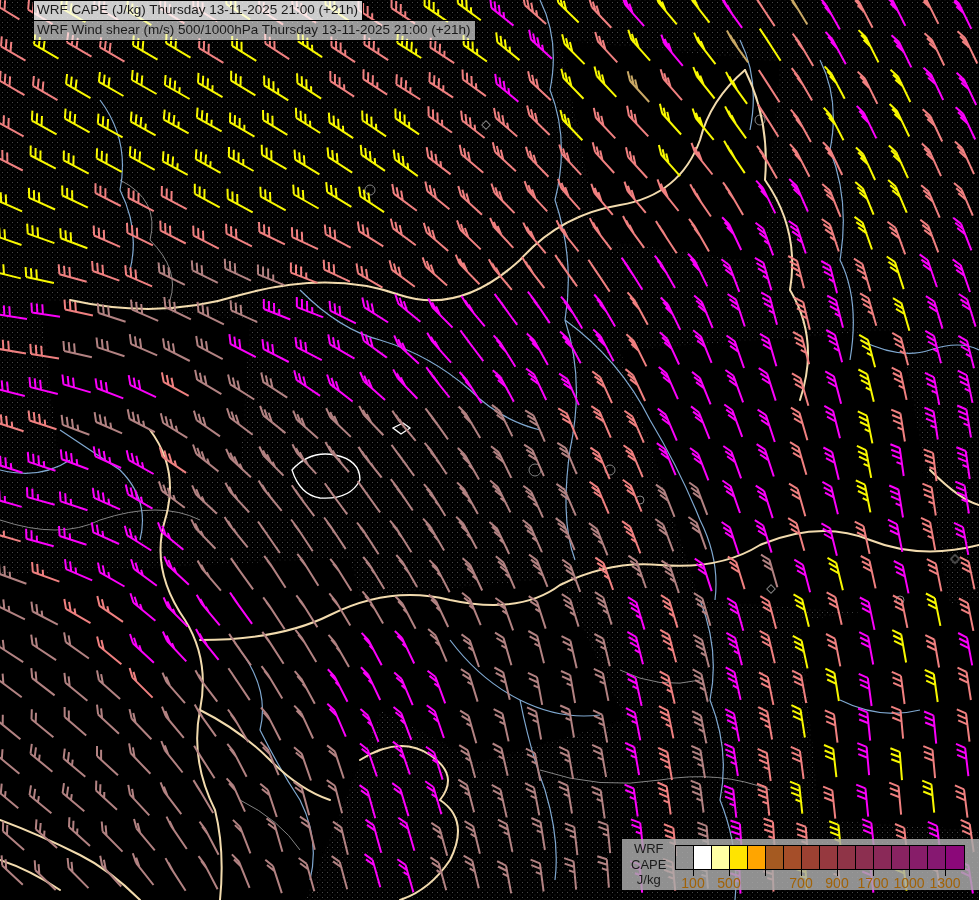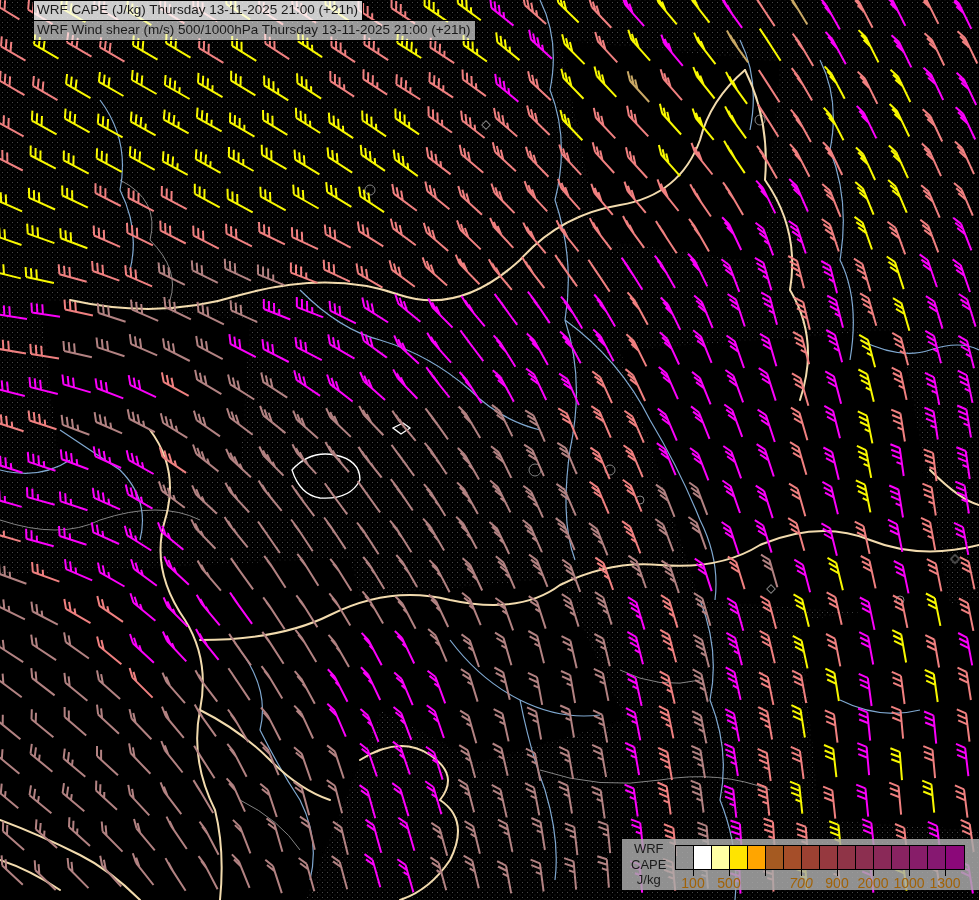--- a/index.html
+++ b/index.html
@@ -865,25 +865,25 @@
         <div class="legend-cell" style="background: rgb(139, 8, 121);"></div>
       </div>
     <div id="legend-ticks">
         <div class="legend-tick" style="left: 71px;"></div>
         <span class="legend-tick-label" style="left: 71px;">100</span>
         <div class="legend-tick" style="left: 107px;"></div>
         <span class="legend-tick-label" style="left: 107px;">500</span>
         <div class="legend-tick" style="left: 143px;"></div>
         <span class="legend-tick-label" style="left: 133px; margin-top: 22px;">500</span>
         <div class="legend-tick" style="left: 179px;"></div>
-        <span class="legend-tick-label" style="left: 179px; font-style: italic;">700</span>
+        <span class="legend-tick-label" style="left: 179px;">700</span>
         <div class="legend-tick" style="left: 215px;"></div>
         <span class="legend-tick-label" style="left: 215px;">900</span>
         <div class="legend-tick" style="left: 251px;"></div>
-        <span class="legend-tick-label" style="left: 251px;">2000</span>
+        <span class="legend-tick-label" style="left: 251px;">1700</span>
         <div class="legend-tick" style="left: 287px;"></div>
         <span class="legend-tick-label" style="left: 287px;">1000</span>
         <div class="legend-tick" style="left: 323px;"></div>
         <span class="legend-tick-label" style="left: 323px;">1300</span>
       </div>
   </div>
 
 </div>
 
 </body></html>

